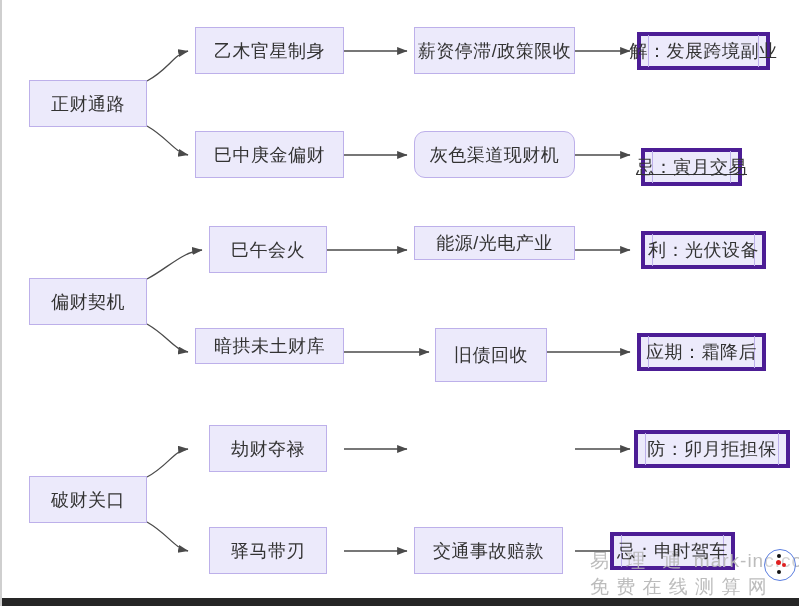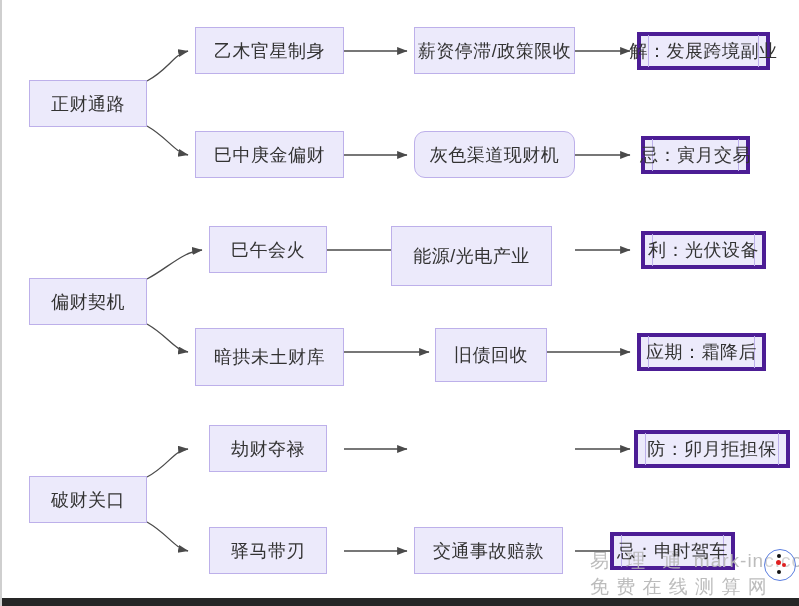--- a/index.html
+++ b/index.html
@@ -140,39 +140,39 @@
   <div class="node sub" style="left:635px;top:32px;width:133px;height:38px;">
     <span class="lbl">解：发展跨境副业</span>
   </div>
 
   <div class="node" style="left:193px;top:131px;width:149px;height:47px;">
     <span class="lbl">巳中庚金偏财</span>
   </div>
   <div class="node" style="left:412px;top:131px;width:161px;height:47px;border-radius:11px;">
     <span class="lbl">灰色渠道现财机</span>
   </div>
-  <div class="node sub" style="left:639px;top:136px;width:109px;height:38px;">
+  <div class="node sub" style="left:639px;top:148px;width:101px;height:38px;text-decoration:underline;">
     <span class="lbl">忌：寅月交易</span>
   </div>
 
   <div class="node" style="left:27px;top:278px;width:118px;height:47px;align-items:center;">
     <span class="lbl">偏财契机</span>
   </div>
 
   <div class="node" style="left:207px;top:226px;width:118px;height:47px;">
     <span class="lbl">巳午会火</span>
   </div>
-  <div class="node" style="left:389px;top:226px;width:161px;height:60px;">
+  <div class="node" style="left:412px;top:226px;width:161px;height:34px;">
     <span class="lbl">能源/光电产业</span>
   </div>
   <div class="node sub" style="left:639px;top:231px;width:125px;height:38px;">
     <span class="lbl">利：光伏设备</span>
   </div>
 
-  <div class="node" style="left:193px;top:328px;width:149px;height:58px;">
+  <div class="node" style="left:193px;top:328px;width:149px;height:36px;">
     <span class="lbl">暗拱未土财库</span>
   </div>
   <div class="node" style="left:433px;top:328px;width:112px;height:54px;">
     <span class="lbl">旧债回收</span>
   </div>
   <div class="node sub" style="left:635px;top:333px;width:129px;height:38px;">
     <span class="lbl">应期：霜降后</span>
   </div>
 
   <div class="node" style="left:27px;top:476px;width:118px;height:47px;">

